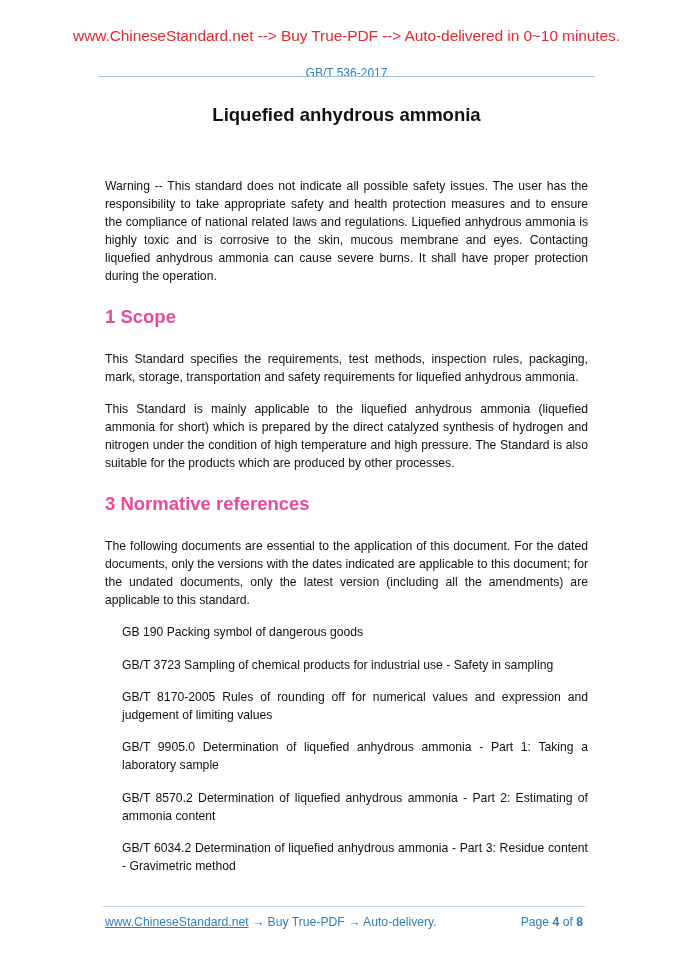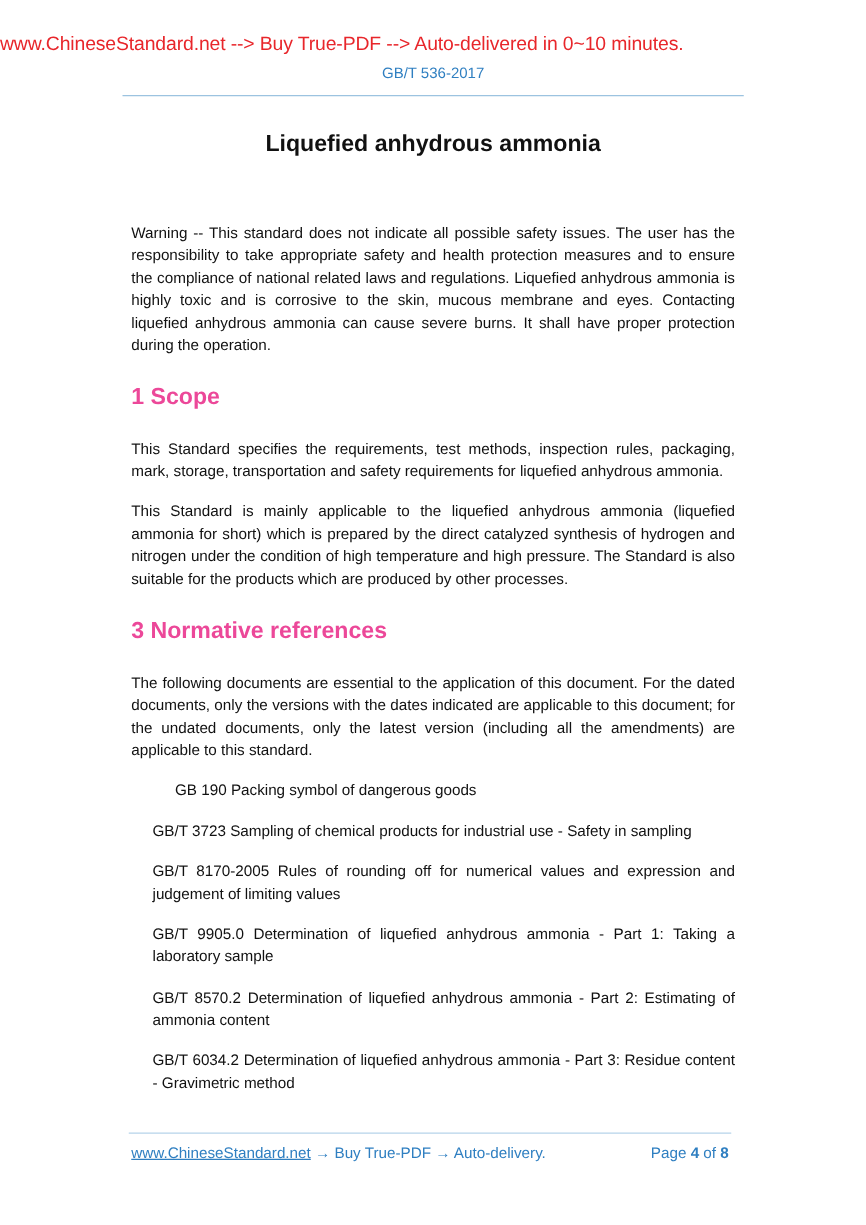--- a/index.html
+++ b/index.html
@@ -1,20 +1,20 @@
 <!DOCTYPE html>
 <html><head>
 <meta charset="utf-8">
 <style>
   html, body { margin: 0; padding: 0; background: #ffffff; }
   body { width: 693px; height: 980px; position: relative; overflow: hidden;
          font-family: "Liberation Sans", sans-serif; color: #111; }
-  .top-banner { position: absolute; top: 27px; left: 0; width: 693px; 
+  .top-banner { position: absolute; top: 27px; left: 0; width: 693px; text-align: center;
                 color: #e8262b; font-size: 15.5px; letter-spacing: -0.1px; }
-  .doc-code { position: absolute; top: 51px; left: 0; width: 693px; text-align: center;
+  .doc-code { position: absolute; top: 66px; left: 0; width: 693px; text-align: center;
               color: #2f7fc1; font-size: 12px; }
   .header-rule { position: absolute; top: 76px; left: 98px; width: 497px; height: 0;
                  border-top: 1px solid #9cc3e0; }
   .content { position: absolute; left: 105px; width: 483px; top: 0; }
   .title { position: absolute; top: 104px; left: 0; width: 483px; text-align: center;
            font-weight: bold; font-size: 18.5px; color: #111; }
   .warning { position: absolute; top: 177px; left: 0; width: 483px; font-weight: normal;
              font-size: 12.2px; line-height: 18px; text-align: justify; }
   .h1 { position: absolute; left: 0; font-weight: bold; font-size: 18.5px; color: #ec4899; }
   .para { position: absolute; left: 0; width: 483px; font-size: 12.2px; line-height: 18px;
@@ -40,21 +40,21 @@
   <div class="title">Liquefied anhydrous ammonia</div>
   <div class="warning">Warning -- This standard does not indicate all possible safety issues. The user has the responsibility to take appropriate safety and health protection measures and to ensure the compliance of national related laws and regulations. Liquefied anhydrous ammonia is highly toxic and is corrosive to the skin, mucous membrane and eyes. Contacting liquefied anhydrous ammonia can cause severe burns. It shall have proper protection during the operation.</div>
 
   <div class="h1" style="top:306px;">1 Scope</div>
   <div class="para" style="top:350px;">This Standard specifies the requirements, test methods, inspection rules, packaging, mark, storage, transportation and safety requirements for liquefied anhydrous ammonia.</div>
   <div class="para" style="top:400px;">This Standard is mainly applicable to the liquefied anhydrous ammonia (liquefied ammonia for short) which is prepared by the direct catalyzed synthesis of hydrogen and nitrogen under the condition of high temperature and high pressure. The Standard is also suitable for the products which are produced by other processes.</div>
 
   <div class="h1" style="top:493px;">3 Normative references</div>
   <div class="para" style="top:537px;">The following documents are essential to the application of this document. For the dated documents, only the versions with the dates indicated are applicable to this document; for the undated documents, only the latest version (including all the amendments) are applicable to this standard.</div>
 
-  <div class="ref" style="top:623px;margin-left:18px;">GB 190 Packing symbol of dangerous goods</div>
+  <div class="ref" style="top:623px;">GB 190 Packing symbol of dangerous goods</div>
   <div class="ref" style="top:656px;">GB/T 3723 Sampling of chemical products for industrial use - Safety in sampling</div>
   <div class="ref" style="top:688px;">GB/T 8170-2005 Rules of rounding off for numerical values and expression and judgement of limiting values</div>
   <div class="ref" style="top:738px;">GB/T 9905.0 Determination of liquefied anhydrous ammonia - Part 1: Taking a laboratory sample</div>
   <div class="ref" style="top:789px;">GB/T 8570.2 Determination of liquefied anhydrous ammonia - Part 2: Estimating of ammonia content</div>
   <div class="ref" style="top:839px;">GB/T 6034.2 Determination of liquefied anhydrous ammonia - Part 3: Residue content - Gravimetric method</div>
 </div>
 
 <div class="footer-rule"></div>
 <div class="footer">
   <span class="link">www.ChineseStandard.net</span><span> → Buy True-PDF → Auto-delivery.</span>

